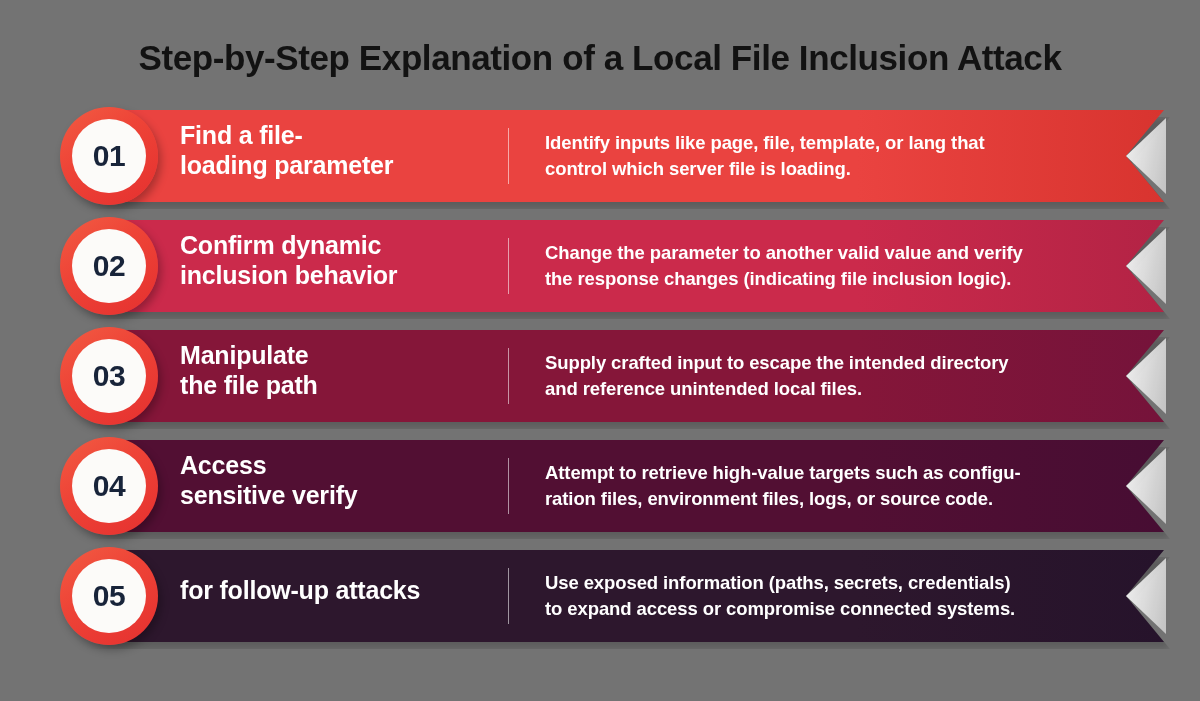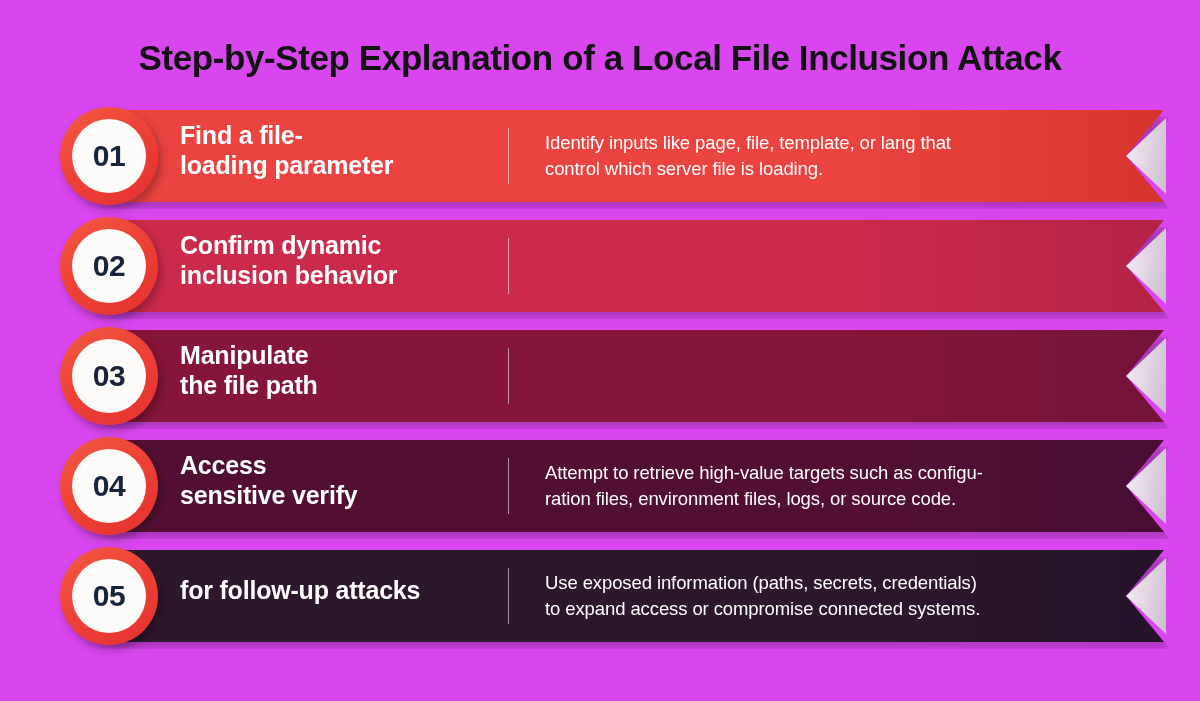--- a/index.html
+++ b/index.html
@@ -9,21 +9,21 @@
     height: 701px;
     background: #ffffff;
     font-family: "Liberation Sans", sans-serif;
     overflow: hidden;
   }
 
   #infographic {
     position: relative;
     width: 1200px;
     height: 701px;
-    background: #d946ef;
+    background: #737373;
   }
 
   
   .title {
     position: absolute;
     top: 38px;
     left: 0;
     width: 1200px;
     text-align: center;
     font-family: "Liberation Sans", sans-serif;
@@ -142,21 +142,21 @@
     left: 545px;
     top: 0;
     height: 92px;
     width: 570px;
     display: flex;
     flex-direction: column;
     justify-content: center;
     color: #ffffff;
     font-family: "Liberation Sans", sans-serif;
     font-size: 18.5px;
-    font-weight: normal;
+    font-weight: bold;
     line-height: 1.42;
     letter-spacing: -0.1px;
   }
   .desc .l1, .desc .l2 { display: block; white-space: nowrap; }
 
   
   .badge {
     position: absolute;
     left: 60px;
     top: -3px;
@@ -218,36 +218,44 @@
 
     <div class="step-row">
       <div class="banner-shadow"></div>
       <div class="banner" style="background: linear-gradient(90deg, rgb(203, 42, 75) 0%, rgb(203, 42, 75) 72%, rgb(179, 35, 69) 100%);"></div>
       <div class="fold"></div>
       <div class="divider"></div>
       <div class="heading">
         <span class="l1">Confirm dynamic</span>
         <span class="l2">inclusion behavior</span>
       </div>
+      <div class="desc">
+        <span class="l1">Change the parameter to another valid value and verify</span>
+        <span class="l2">the response changes (indicating file inclusion logic).</span>
+      </div>
       <div class="badge">
         <div class="badge-inner">
           <span class="badge-num">02</span>
         </div>
       </div>
     </div>
 
     <div class="step-row">
       <div class="banner-shadow"></div>
       <div class="banner" style="background: linear-gradient(90deg, rgb(133, 22, 57) 0%, rgb(133, 22, 57) 72%, rgb(117, 19, 58) 100%);"></div>
       <div class="fold"></div>
       <div class="divider"></div>
       <div class="heading">
         <span class="l1">Manipulate</span>
         <span class="l2">the file path</span>
       </div>
+      <div class="desc">
+        <span class="l1">Supply crafted input to escape the intended directory</span>
+        <span class="l2">and reference unintended local files.</span>
+      </div>
       <div class="badge">
         <div class="badge-inner">
           <span class="badge-num">03</span>
         </div>
       </div>
     </div>
 
     <div class="step-row">
       <div class="banner-shadow"></div>
       <div class="banner" style="background: linear-gradient(90deg, rgb(82, 15, 51) 0%, rgb(82, 15, 51) 72%, rgb(71, 13, 51) 100%);"></div>

